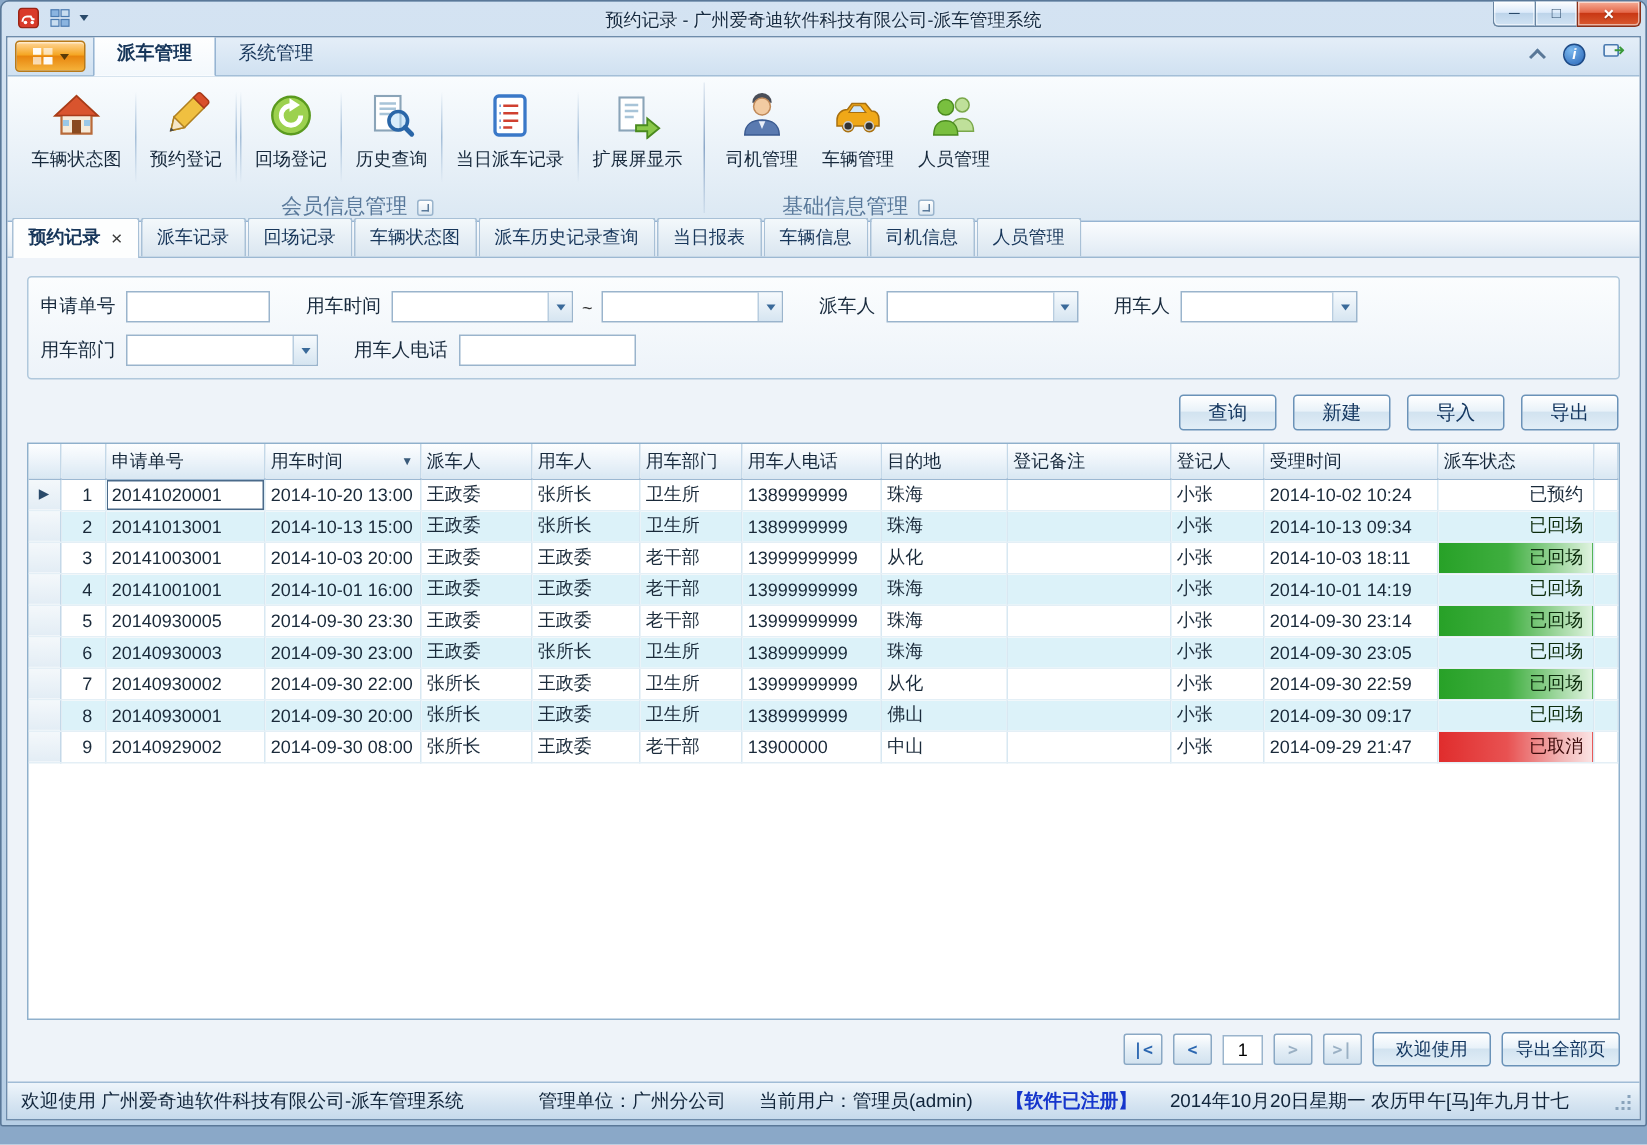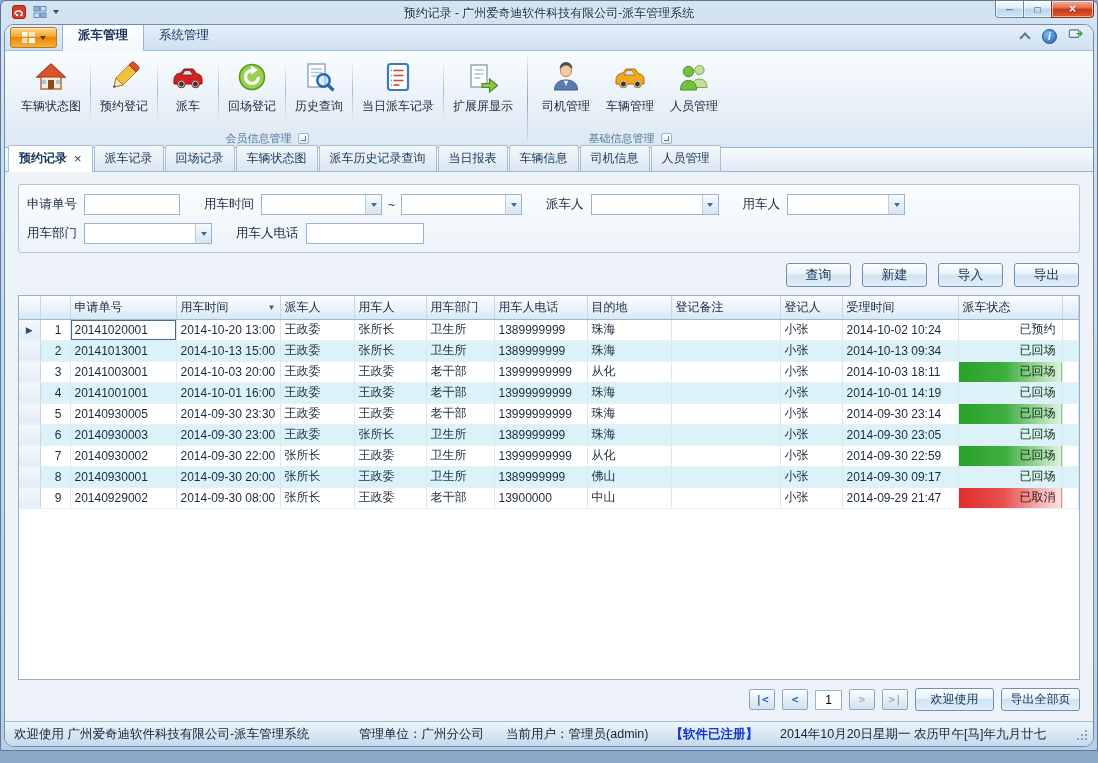--- a/index.html
+++ b/index.html
@@ -11,42 +11,42 @@
 .qat{display:flex;align-items:center;gap:5px;padding:3px 0 0 7px;z-index:2}
 .qicon{display:inline-flex;width:16px;height:16px;align-items:center;justify-content:center;cursor:pointer}
 .caret-down{width:0;height:0;border-left:3px solid transparent;border-right:3px solid transparent;border-top:4px solid #2a4a6a;display:inline-block}
 .title{position:absolute;left:0;right:0;top:4px;text-align:center;font-size:12px;color:#152a40;text-shadow:0 1px 2px rgba(255,255,255,.9)}
 .win-controls{margin-left:auto;display:flex;z-index:2}
 .wc{height:17px;display:flex;align-items:center;justify-content:center;border:1px solid #6a86a2;border-top:none;cursor:pointer;font-size:10px;color:#2a4a6a;background:linear-gradient(#fdfeff,#dceafa 45%,#bdd4ea 50%,#d2e4f4);box-shadow:inset 0 0 0 1px rgba(255,255,255,.55)}
 .wc.min{width:29px;border-radius:0 0 0 4px}
 .wc.max{width:27px;border-left:none;border-right:none}
 .wc.close{width:43px;border-radius:0 0 4px 0;background:linear-gradient(#f7b09a,#e4684a 45%,#c93814 50%,#d95a30);color:#fff;font-weight:bold;border-color:#8a3018;font-size:12px;text-shadow:0 1px 1px rgba(0,0,0,.4)}
 
-.client{flex:1;min-height:0;display:flex;flex-direction:column;border:1px solid #6e8cab;border-radius:10px;overflow:hidden;background:#eef3f9}
+.client{flex:1;min-height:0;display:flex;flex-direction:column;border:1px solid #6e8cab;border-radius:0;overflow:hidden;background:#eef3f9}
 
 .ribbon-tabrow{height:26px;display:flex;align-items:flex-end;background:linear-gradient(#e4eef8,#d0e1f1);border-bottom:1px solid #a4bfd8;position:relative;flex:0 0 auto}
 .file-btn{margin:0 5px 2px 5px;width:47px;height:21px;border-radius:3px;background:linear-gradient(#ffd79a,#f5a623 45%,#e8860e 50%,#f5b23a);border:1px solid #b87a1a;display:flex;align-items:center;justify-content:center;gap:4px;cursor:pointer;box-shadow:inset 0 1px 0 rgba(255,255,255,.5)}
 .file-btn .caret-down{border-top-color:#5a3a08}
 .rtab{padding:5px 15px 6px;font-size:12.5px;color:#17365a;cursor:pointer}
 .rtab.active{background:linear-gradient(#ffffff,#f3f8fc);border:1px solid #96b4d2;border-bottom-color:#f8fbfe;border-radius:3px 3px 0 0;margin-bottom:-1px;position:relative;z-index:1;font-weight:bold}
 .rtr-right{margin-left:auto;display:flex;align-items:center;gap:11px;padding:0 10px 5px 0}
 .chev-up{width:13px;height:10px;position:relative;cursor:pointer}
 .chev-up::before{content:"";position:absolute;left:3px;top:3px;width:6px;height:6px;border-left:2px solid #5a7898;border-top:2px solid #5a7898;transform:rotate(45deg)}
 .info-badge{width:15px;height:15px;border-radius:50%;background:radial-gradient(circle at 35% 28%,#7ab8ee,#2a66b8);color:#fff;font-weight:bold;font-size:10px;display:inline-flex;align-items:center;justify-content:center;font-style:italic;cursor:pointer;border:1px solid #1d4a86}
 
 .ribbon-body{height:97px;background:linear-gradient(#f9fcfe,#e9f1f8 55%,#dbe8f3);border-bottom:1px solid #96b4d2;display:flex;align-items:stretch;padding:2px 6px 0;flex:0 0 auto}
 .ribbon-group{display:flex;flex-direction:column}
 .rg-buttons{display:flex;align-items:stretch;flex:1;padding:1px 2px 0}
 .ribbon-btn{display:flex;flex-direction:column;align-items:center;justify-content:flex-start;padding:6px 8px 2px;min-width:58px;cursor:pointer;border-radius:3px}
 .rb-icon{width:34px;height:34px;display:flex;align-items:center;justify-content:center}
 .rb-icon svg{width:32px;height:32px}
 .rb-label{margin-top:4px;font-size:12px;color:#17293c;white-space:nowrap}
 .btn-sep{width:1px;margin:7px 1px;background:linear-gradient(to bottom,rgba(150,180,210,0),rgba(150,180,210,.85),rgba(150,180,210,0))}
 .group-sep{width:1px;margin:2px 4px 5px;background:linear-gradient(to bottom,rgba(130,160,195,.15),rgba(130,160,195,.9),rgba(130,160,195,.15))}
-.rg-label{height:18px;display:flex;align-items:center;justify-content:center;gap:6px;font-size:11px;color:#58789a}
+.rg-label{height:18px;display:flex;align-items:center;justify-content:center;gap:6px;font-size:14px;color:#58789a}
 .rg-launcher{width:11px;height:11px;border:1px solid #9ab4cc;border-radius:2px;background:linear-gradient(#fff,#dce8f2);position:relative;cursor:pointer}
 .rg-launcher::after{content:"";position:absolute;right:2px;bottom:2px;width:4px;height:4px;border-right:1px solid #5a7a9a;border-bottom:1px solid #5a7a9a}
 
 .doc-tabbar{height:24px;background:linear-gradient(#fafcfe,#e0eaf4);border-bottom:1px solid #9cb8d2;display:flex;align-items:flex-end;padding:0 3px;gap:1px;flex:0 0 auto}
 .doc-tab{padding:4px 10px;border:1px solid #a8c0d6;border-bottom:none;border-radius:2px 2px 0 0;background:linear-gradient(#f3f8fb,#dae6f0);color:#17365a;cursor:pointer;display:flex;align-items:center;gap:7px;font-size:12px;white-space:nowrap}
 .doc-tab.active{background:#fdfefe;font-weight:bold;margin-bottom:-1px;padding-bottom:5px;position:relative;z-index:1}
 .tab-close{color:#3a3a3a;font-size:13px;line-height:1;cursor:pointer;font-weight:normal}
 
 .content{flex:1;min-height:0;display:flex;flex-direction:column;padding:12px 13px 10px;background:#eef3f9}
 .filter-box{border:1px solid #b0c8dc;border-radius:3px;background:linear-gradient(#fbfdfe,#edf3f9);padding:8px 8px 7px;flex:0 0 auto}
@@ -167,31 +167,20 @@
                 <svg viewBox="0 0 32 32">
                   <path d="M21 4l7 7-13 13-9 2 2-9z" fill="#f0c040" stroke="#b08020"></path>
                   <path d="M21 4l7 7 2.5-2.5a2 2 0 0 0 0-2.8L26.3 1.5a2 2 0 0 0-2.8 0z" fill="#d94f2b" stroke="#a83a1a"></path>
                   <path d="M8 17l7 7-9 2z" fill="#f5e6c8" stroke="#b08020"></path>
                   <path d="M6 24l2 2-3 .7z" fill="#4a4a4a"></path>
                 </svg>
               </div>
               <div class="rb-label">预约登记</div>
             </div>
             <div class="btn-sep"></div>
-            <div class="ribbon-btn">
-              <div class="rb-icon">
-                <svg viewBox="0 0 32 32">
-                  <path d="M2 19c0-4 3-7 7-7l3-4h9l4 5c4 0 5 3 5 6v4h-2.6a3.8 3.8 0 0 1-7.6 0h-6.6a3.8 3.8 0 0 1-7.6 0H2z" fill="#d42222" stroke="#8a1010"></path>
-                  <path d="M13 9.5h4.8l3.4 4.5H10z" fill="#cfe6f8" stroke="#8a1010" stroke-width=".8"></path>
-                  <circle cx="9.4" cy="23" r="2.9" fill="#333" stroke="#ccc"></circle>
-                  <circle cx="23.4" cy="23" r="2.9" fill="#333" stroke="#ccc"></circle>
-                </svg>
-              </div>
-              <div class="rb-label">派车</div>
-            </div>
             <div class="btn-sep"></div>
             <div class="ribbon-btn">
               <div class="rb-icon">
                 <svg viewBox="0 0 32 32">
                   <circle cx="16" cy="16" r="12.5" fill="#9cd14e" stroke="#5a9a1f" stroke-width="1.6"></circle>
                   <path d="M16 9.5a6.5 6.5 0 1 0 6.5 6.5" fill="none" stroke="#fff" stroke-width="3.2"></path>
                   <path d="M15 4.5l7 4.5-7 4.5z" fill="#fff"></path>
                 </svg>
               </div>
               <div class="rb-label">回场登记</div>

